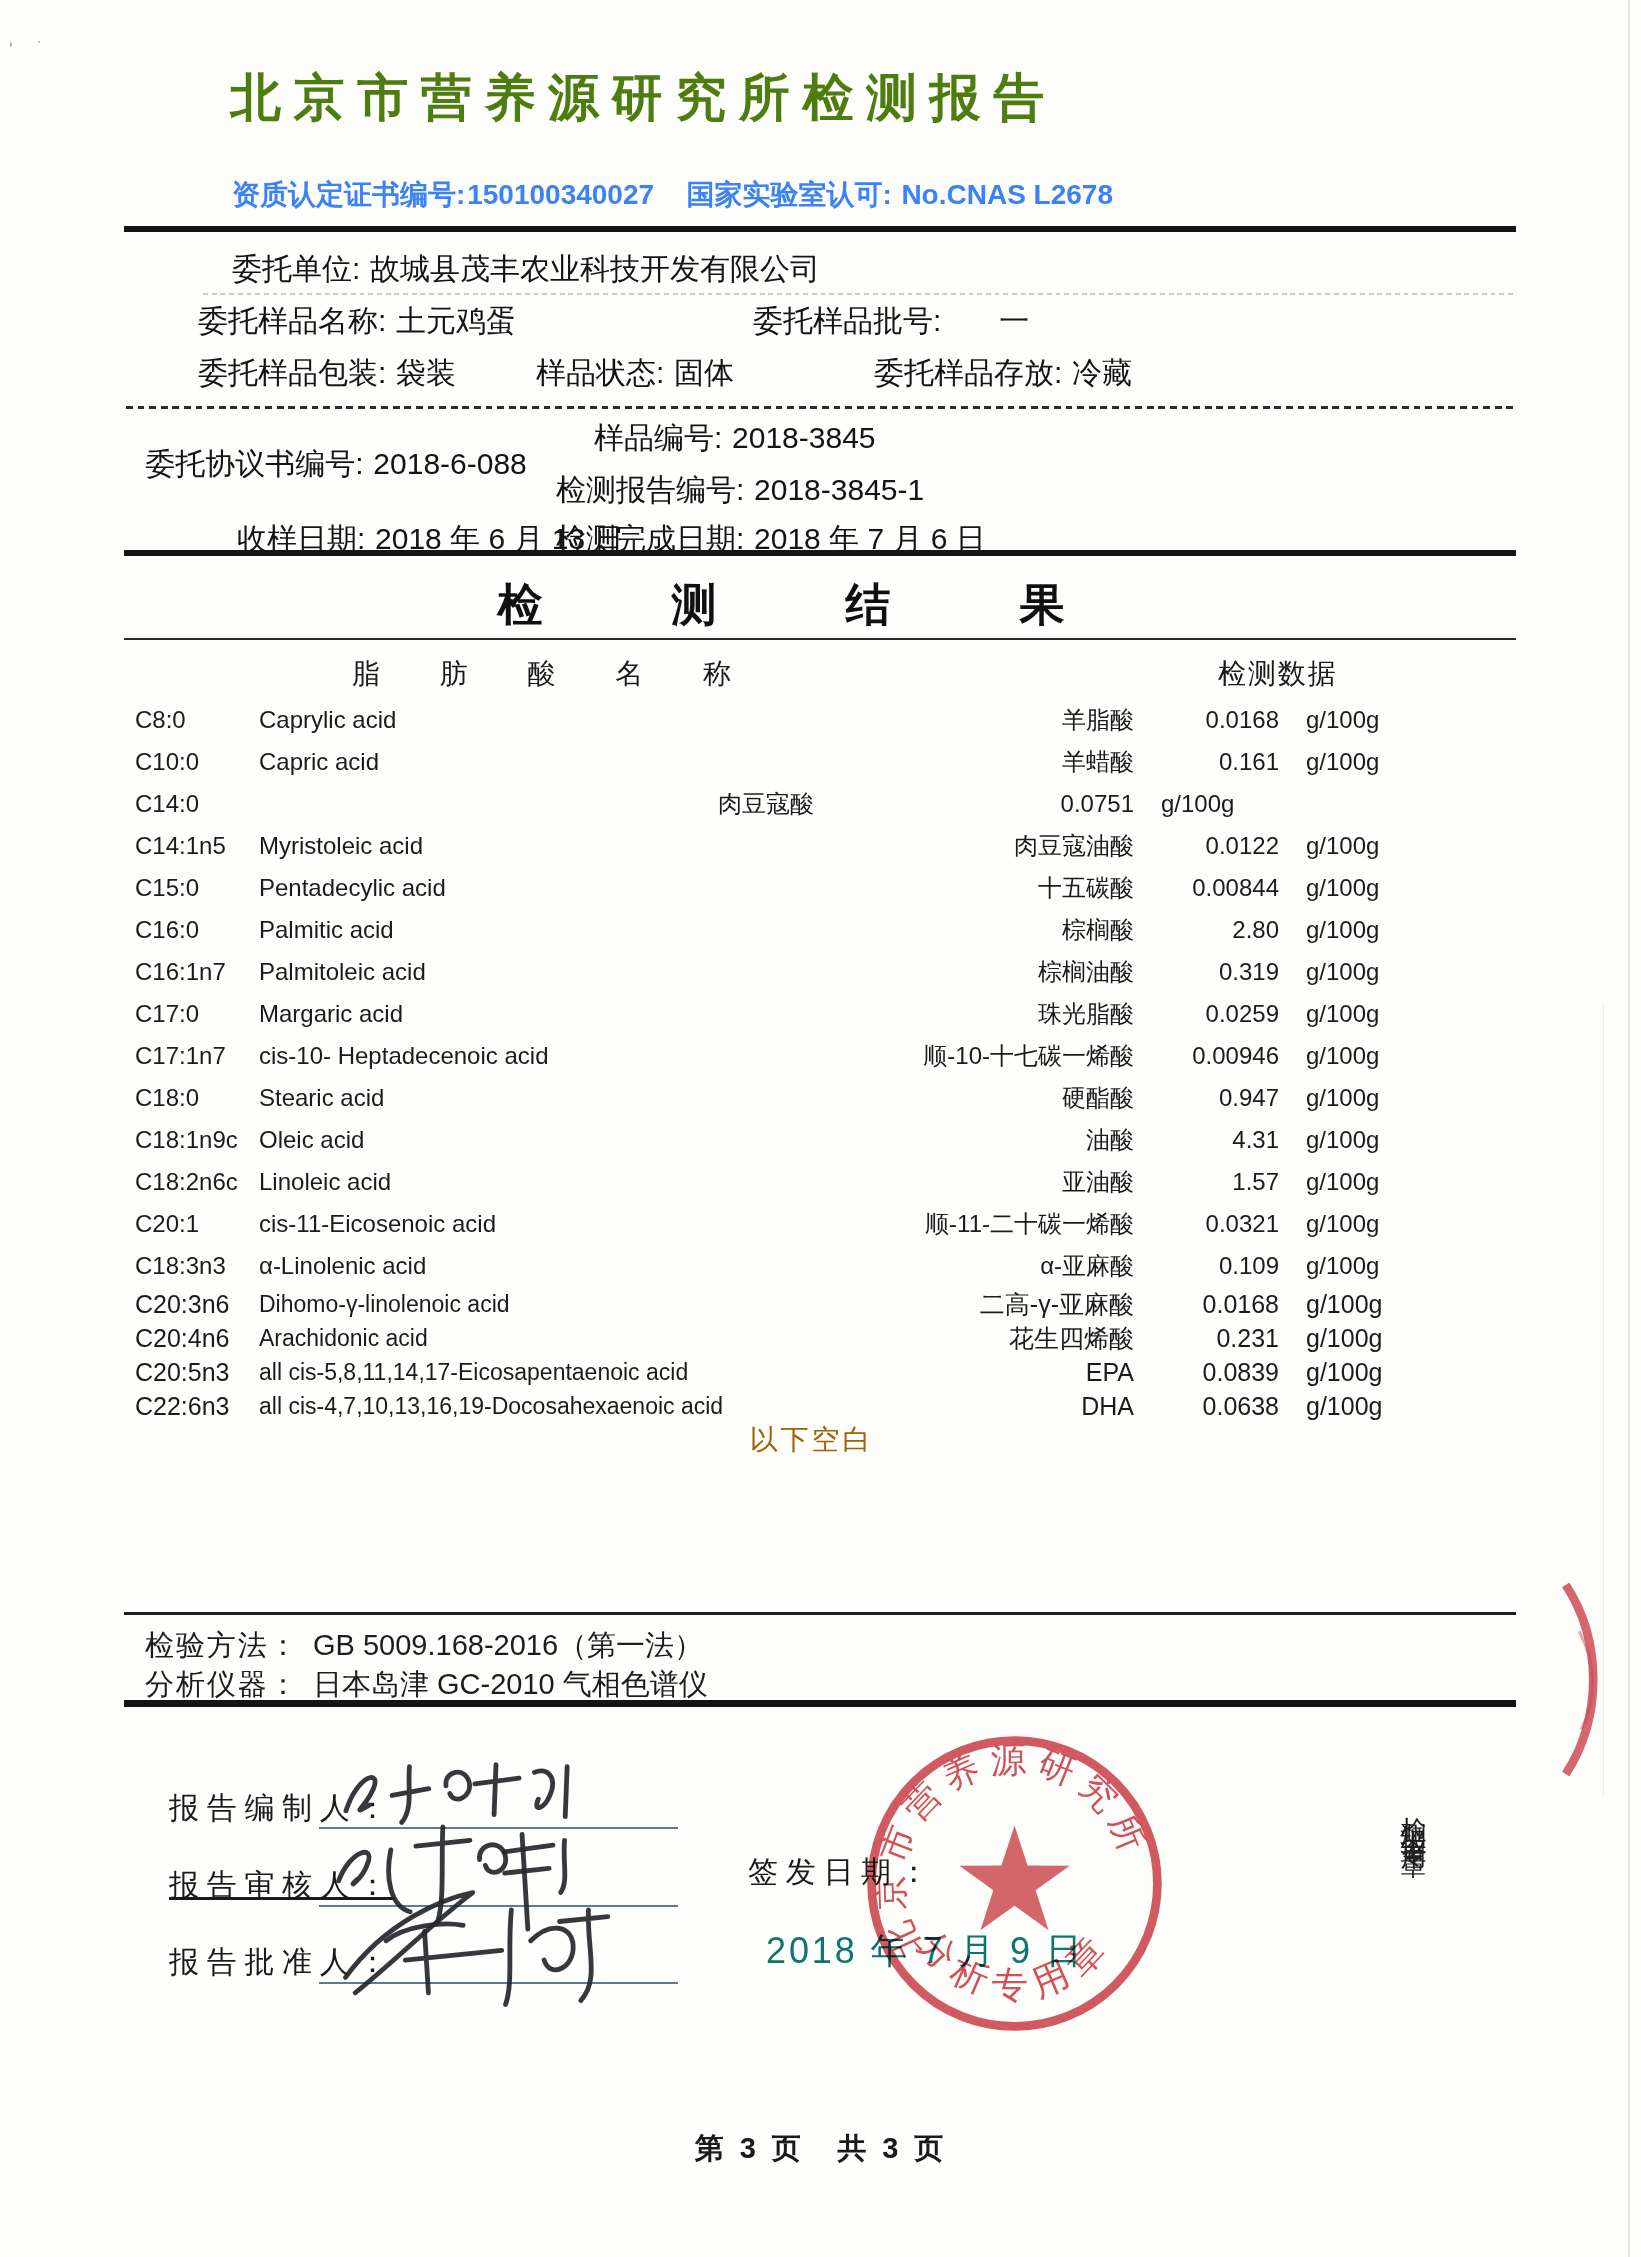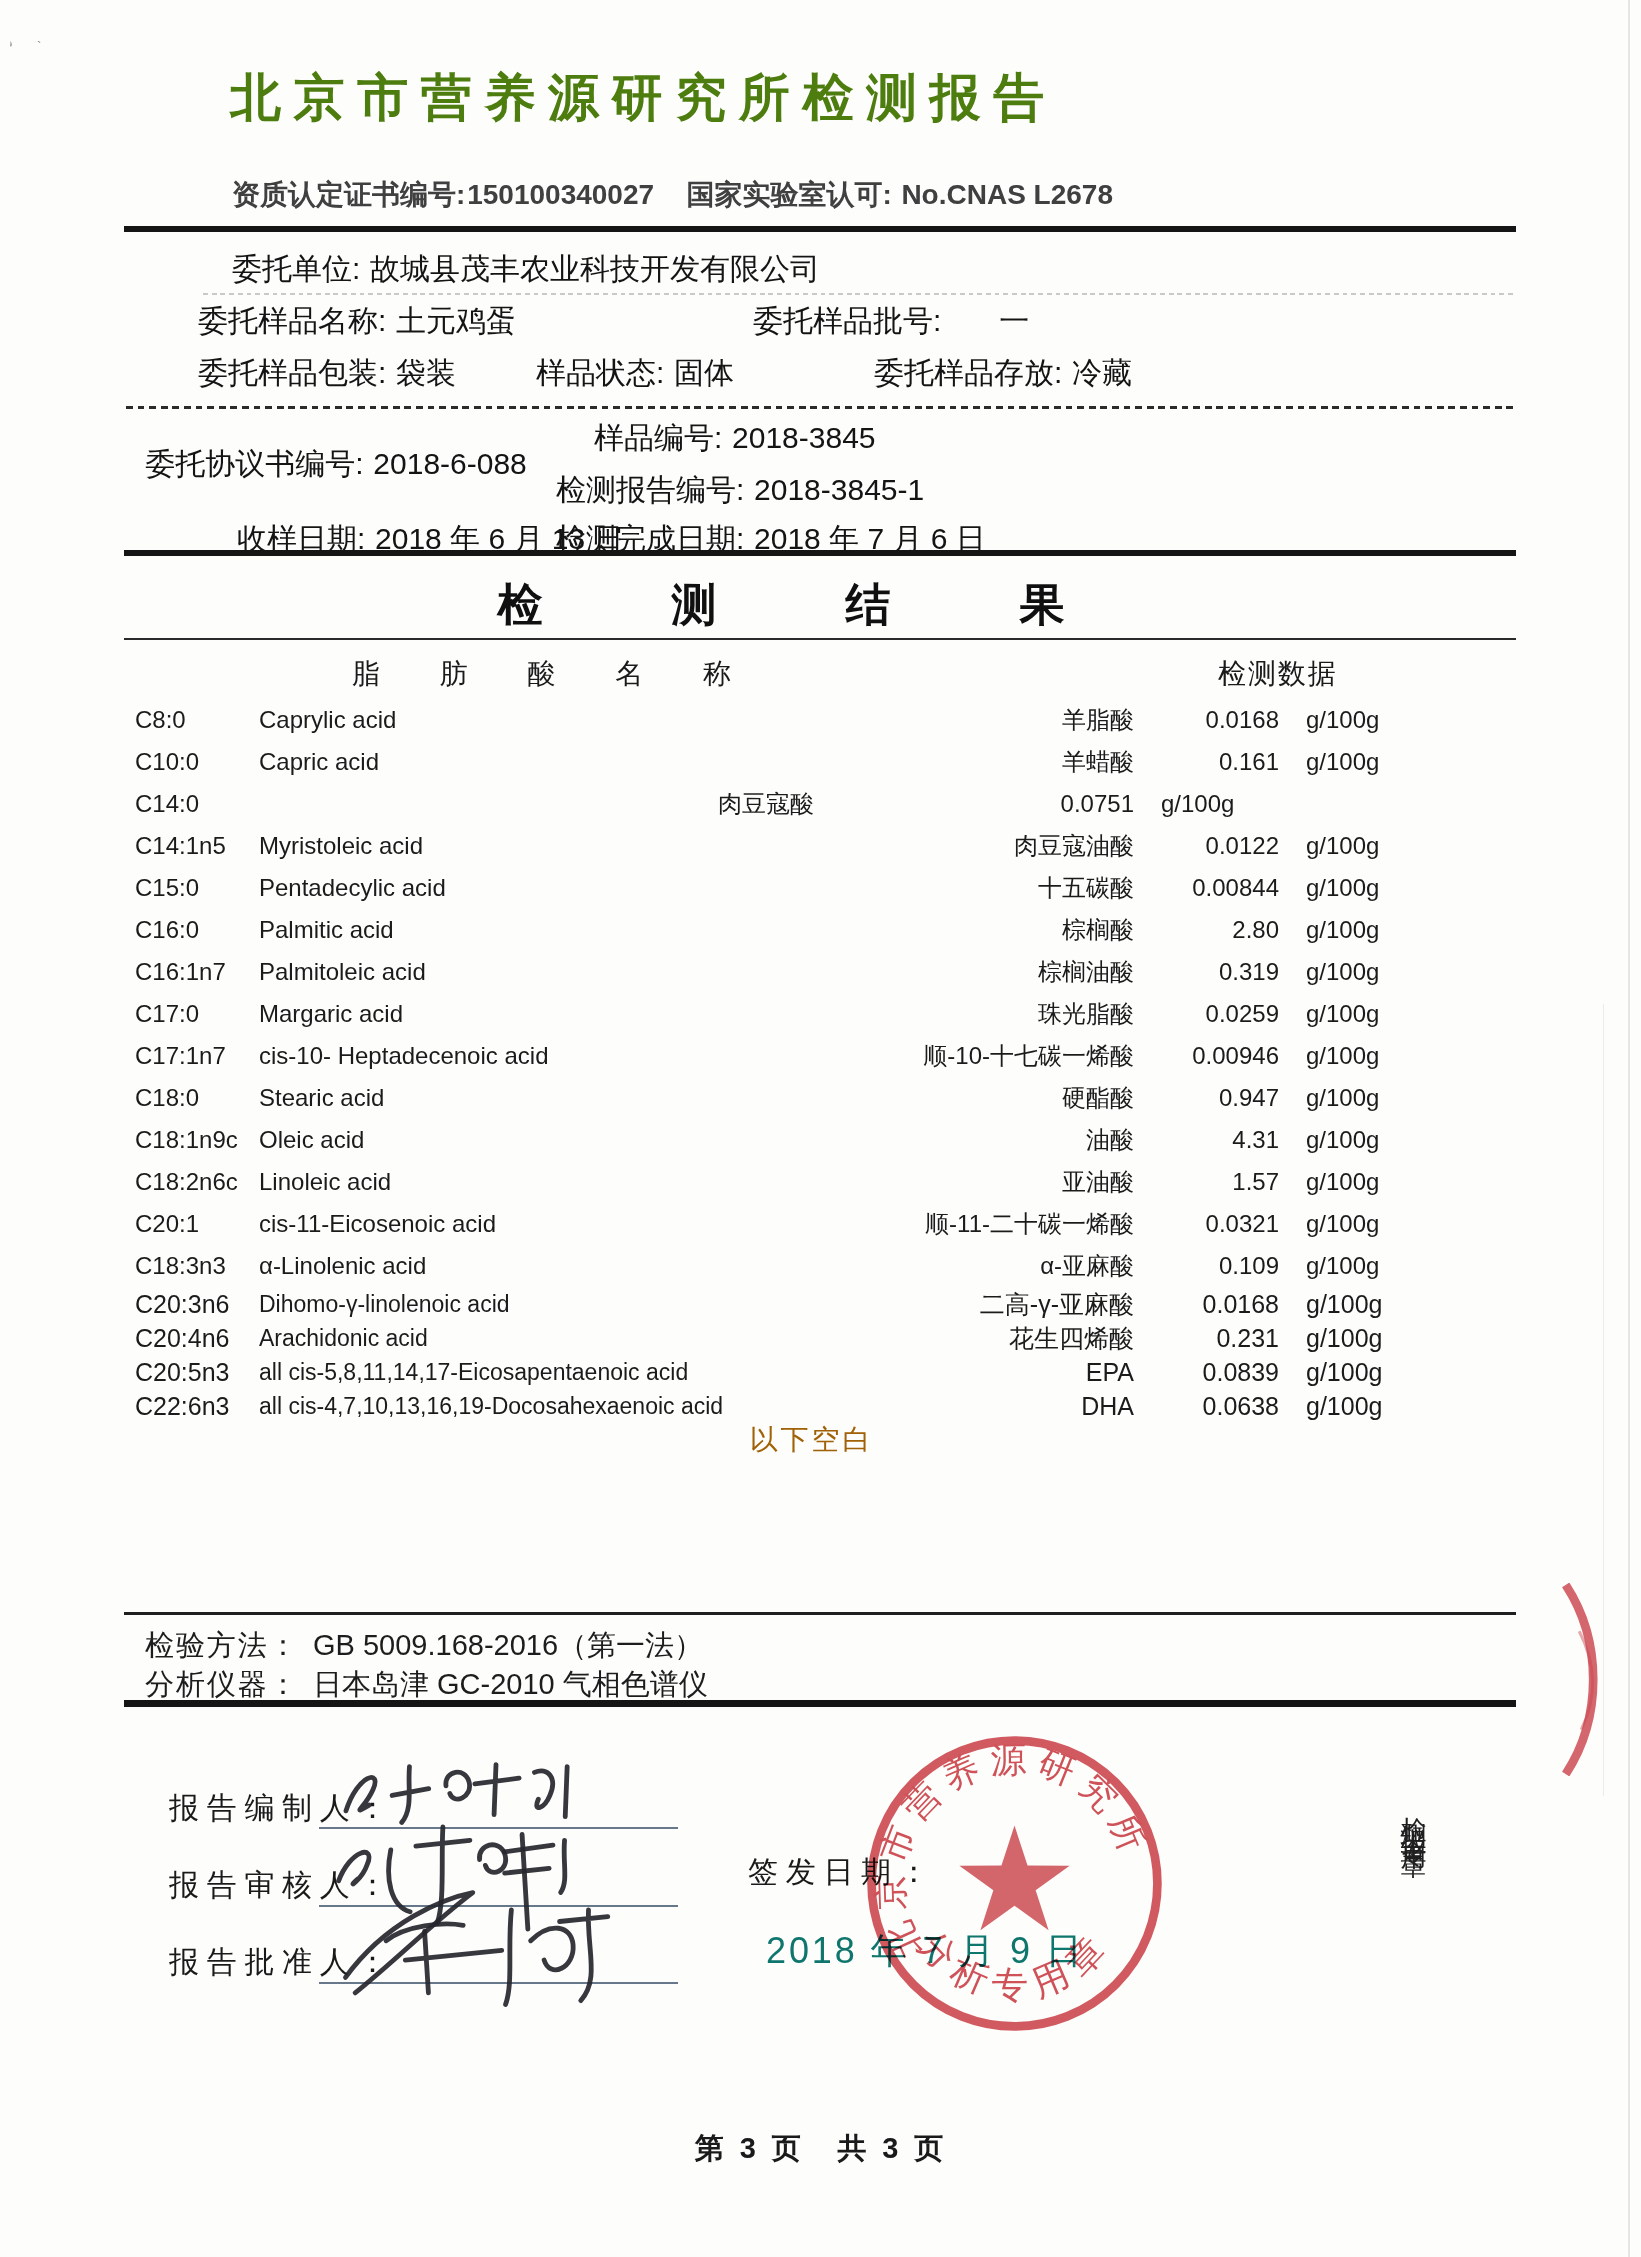--- a/index.html
+++ b/index.html
@@ -7,21 +7,21 @@
   .page{position:relative;width:1641px;height:2257px;overflow:hidden;background:#fdfdfb;}
 
   
   .speck{position:absolute;color:#8f8f8f;font-size:19.3px;}
   .edge-line{position:absolute;top:0;left:1628px;width:1.9px;height:2257px;background:#e6e6e2;}
   .edge-line2{position:absolute;top:1004px;left:1603px;width:1px;height:792px;background:#ececea;}
 
   .title{position:absolute;top:64px;left:230px;margin:0;font-family:"DejaVu Serif","Liberation Serif",serif;
          font-size:51px;font-weight:bold;letter-spacing:12.6px;color:#4d7c0f;white-space:nowrap;}
   .subline{position:absolute;top:176px;left:232px;width:881px;display:flex;justify-content:space-between;
-           font-size:28px;font-weight:bold;color:#404040;white-space:nowrap;align-items:center;}
+           font-size:28px;font-weight:bold;color:#3b82f6;white-space:nowrap;align-items:center;}
   .subline .num{margin-left:1.9px;}
 
   .rule{position:absolute;left:124px;width:1392px;background:#151515;}
   .rule.r1{top:226px;height:5.8px;}
   .rule.r2{top:550px;height:5.8px;}
   .rule.r3{top:638px;height:1.9px;background:#2a2a2a;}
   .rule.r4{top:1612px;height:2.9px;background:#1f1f1f;}
   .rule.r5{top:1700px;height:6.8px;}
 
   .inforow{position:absolute;font-size:30px;color:#141414;white-space:nowrap;}
@@ -269,21 +269,21 @@
   <div class="mrow" style="top:1626px;">
     <span class="lbl">检验方法：</span><span>GB 5009.168-2016（第一法）</span>
   </div>
   <div class="mrow" style="top:1665px;">
     <span class="lbl">分析仪器：</span><span>日本岛津 GC-2010 气相色谱仪</span>
   </div>
   <div class="rule r5"></div>
 
   <div class="signoff">
     <span class="slabel" style="top:60px;">报告编制人：</span>
-    <span class="slabel" style="top:137px;">报告审核人：</span>
+    <span class="slabel" style="top:137px;text-decoration:underline;">报告审核人：</span>
     <span class="slabel" style="top:214px;">报告批准人：</span>
 
     <div class="uline" style="top:99px;"></div>
     <div class="uline" style="top:177px;"></div>
     <div class="uline" style="top:254px;"></div>
 
     <svg class="sig" style="left:328px;top:29px;" width="261" height="75" viewBox="0 0 270 78">
       <path d="M18,56 C30,18 56,12 46,34 C38,52 22,62 42,50"></path>
       <path d="M66,40 L104,33 M84,10 C82,30 88,54 76,68"></path>
       <path d="M122,30 C120,14 142,10 146,26 C150,42 130,50 126,38"></path>

